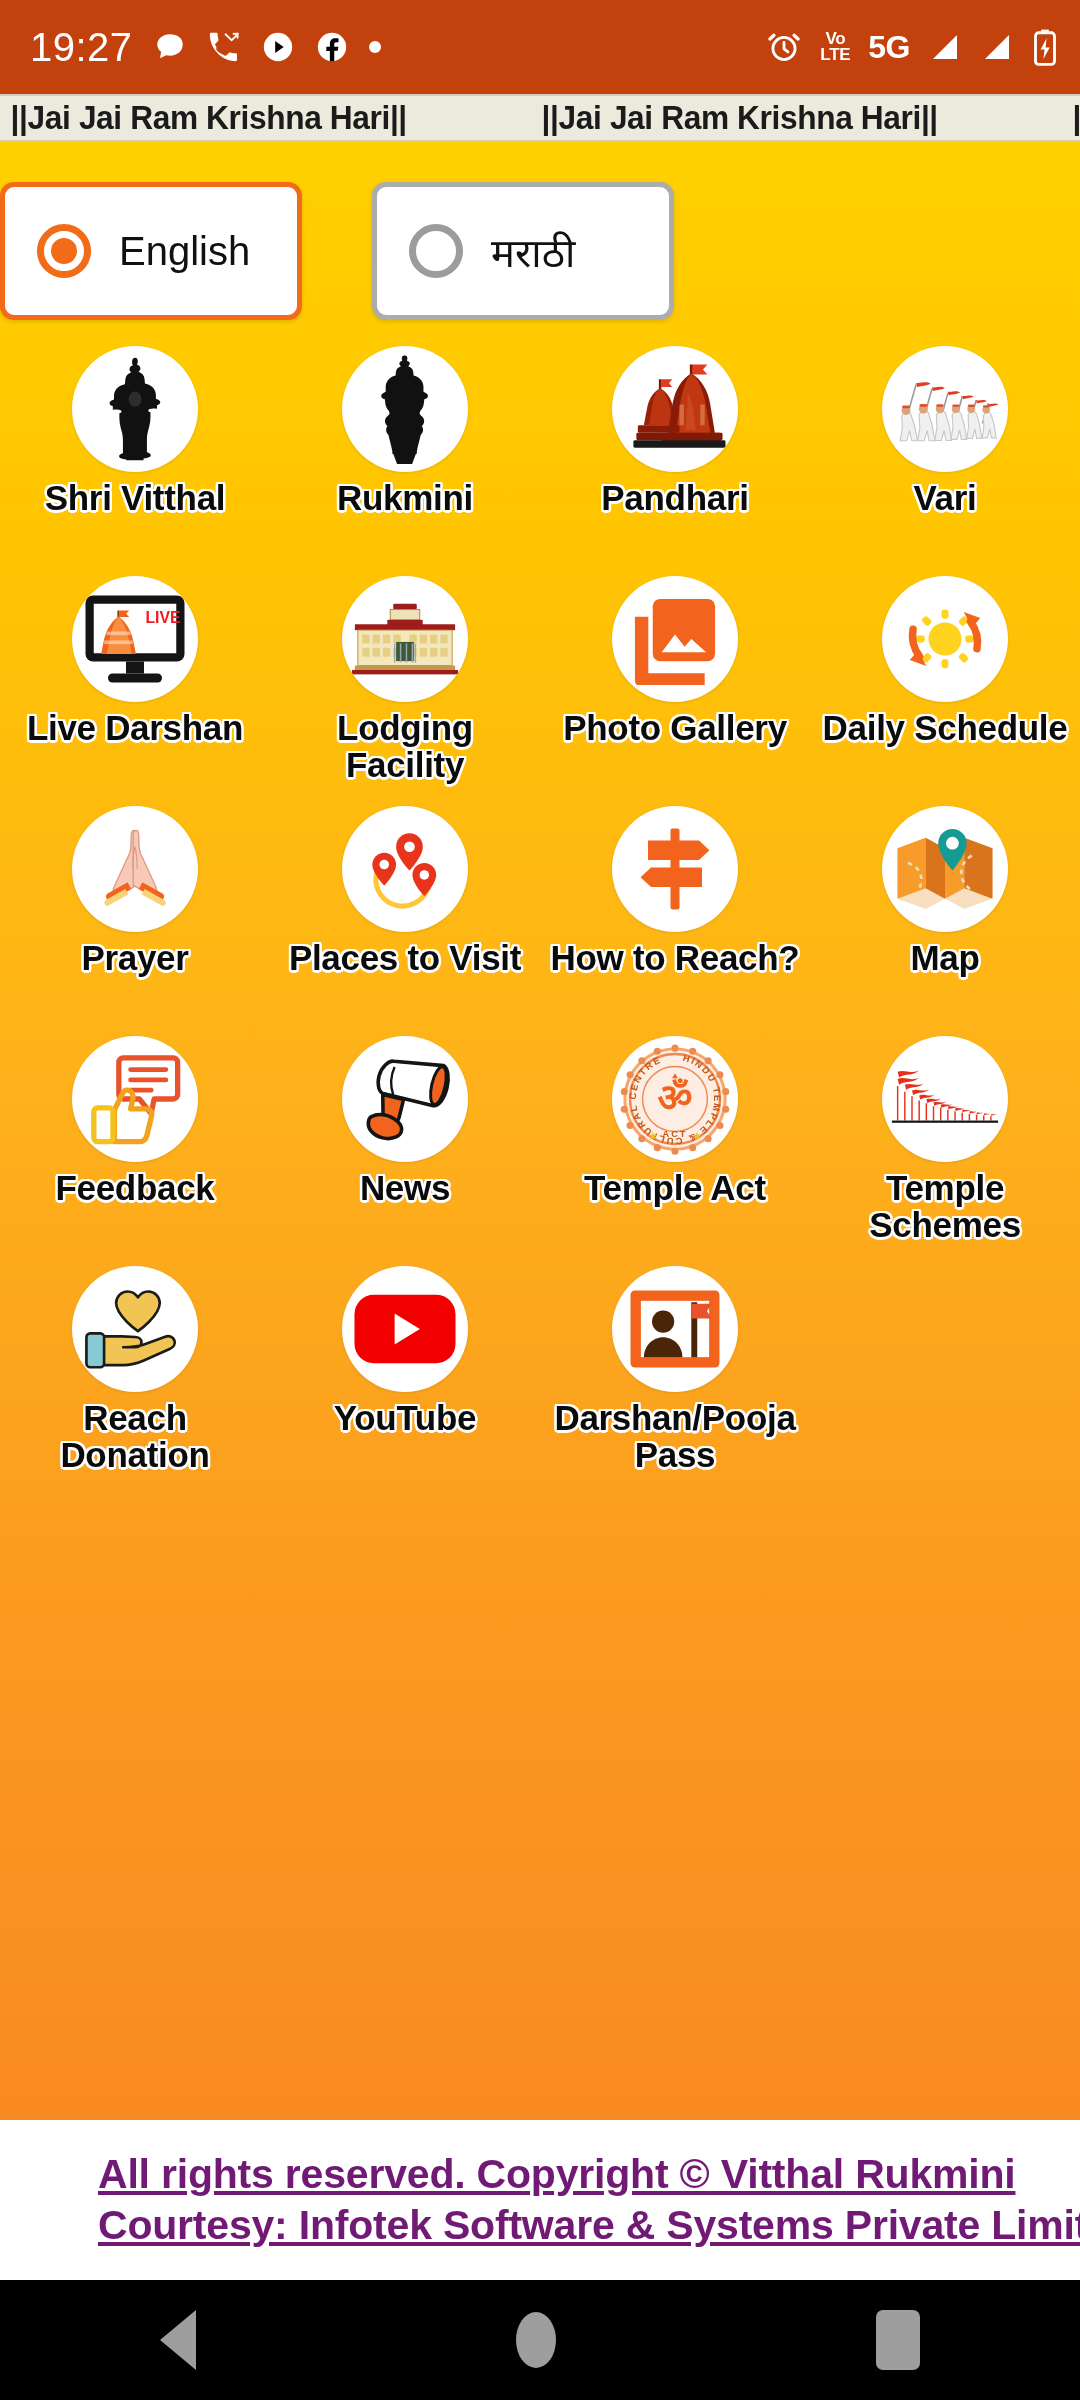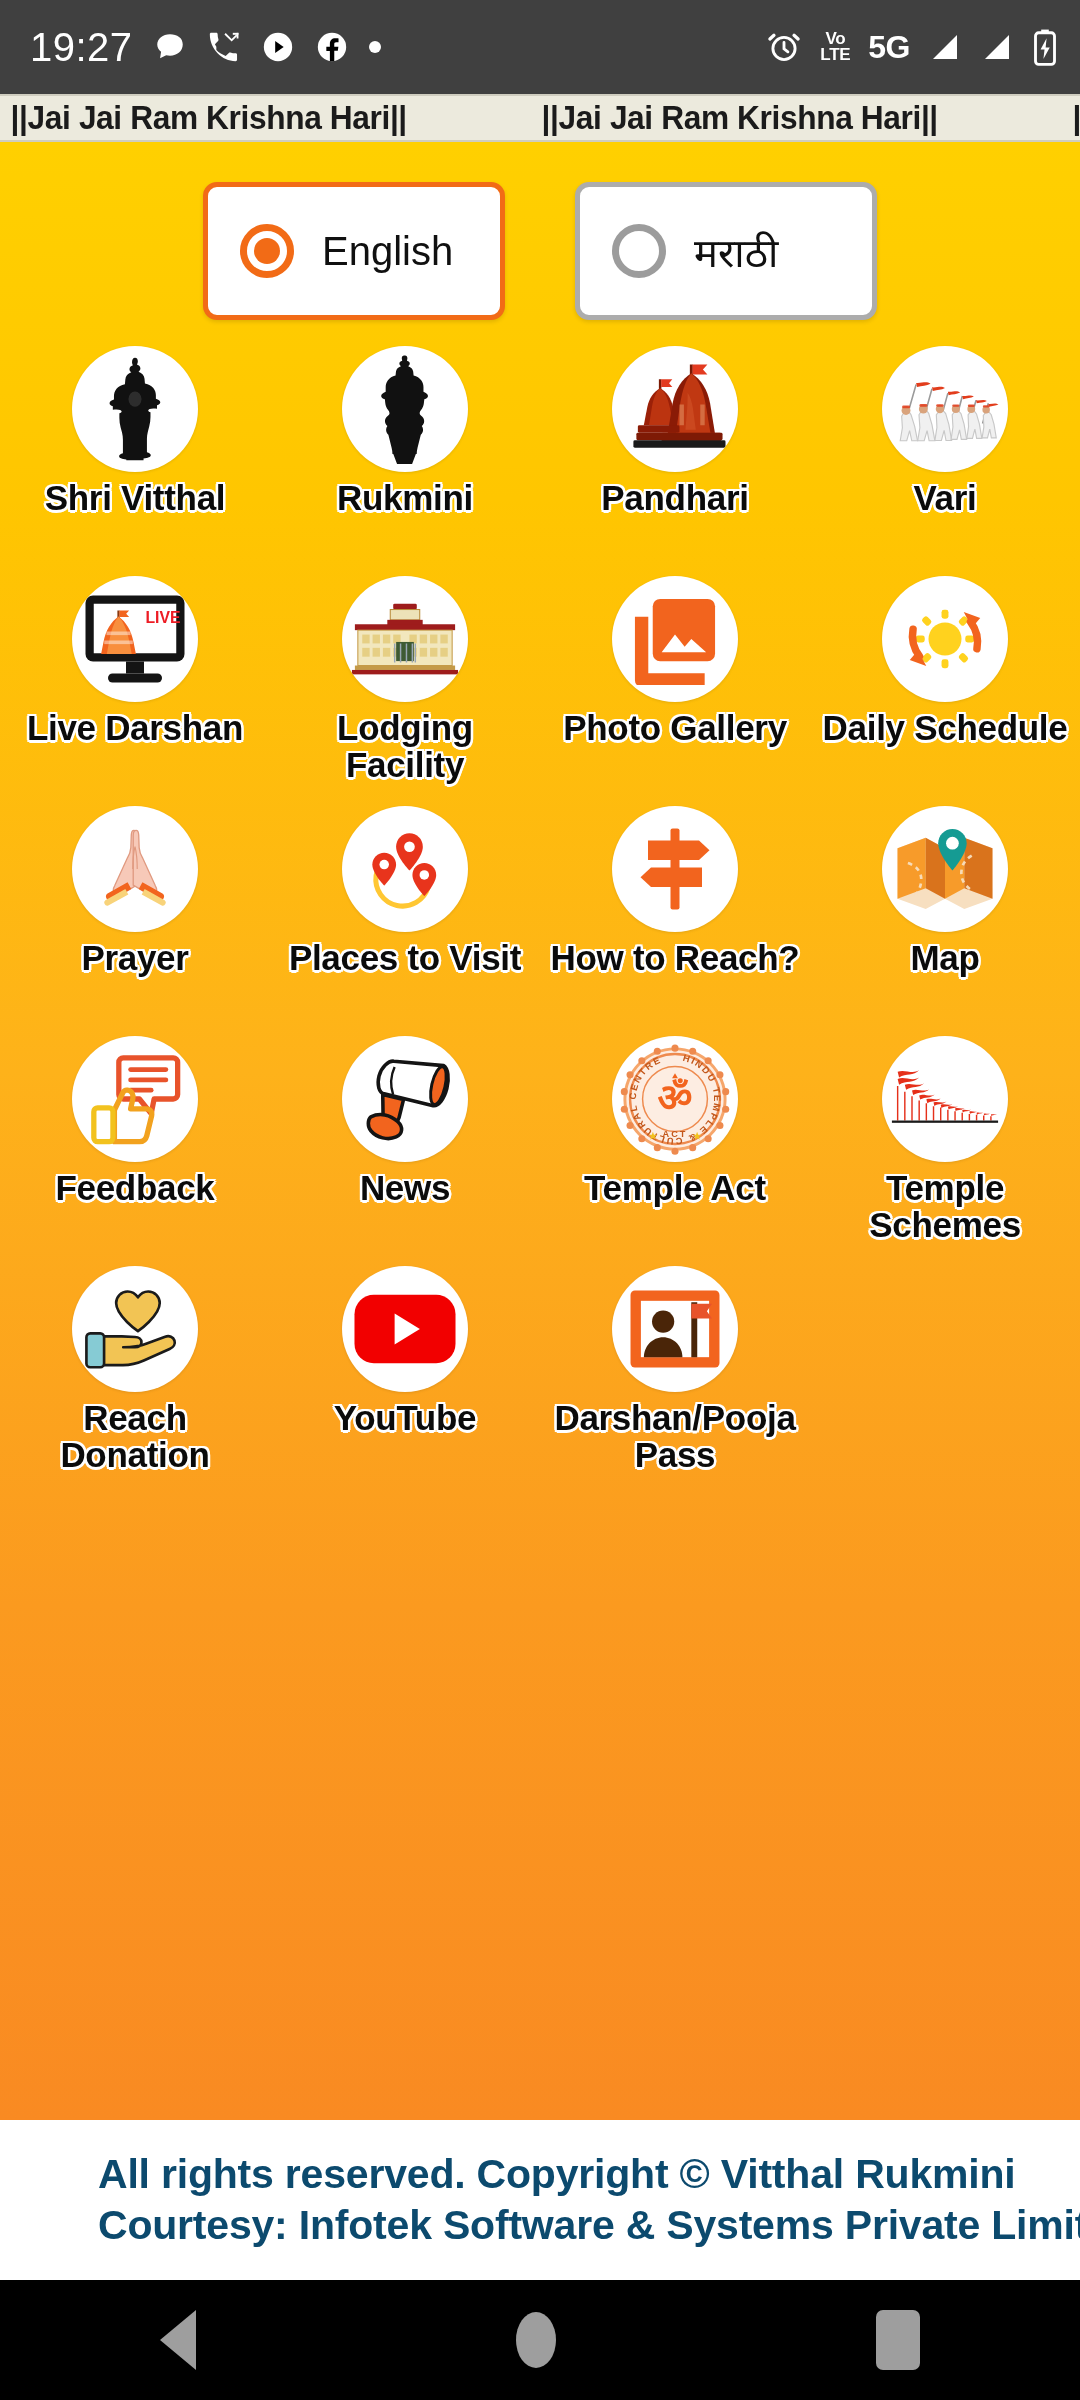--- a/index.html
+++ b/index.html
@@ -7,21 +7,21 @@
     width:1080px; height:2400px;
     background:#000;
     font-family:"Liberation Sans", sans-serif;
     overflow:hidden;
   }
   #screen { position:relative; width:1080px; height:2400px; overflow:hidden; }
 
   
   .statusbar{
     position:absolute; top:0; left:0; width:1080px; height:94px;
-    background:#404040; color:#fff;
+    background:#c2410c; color:#fff;
     display:flex; align-items:center; justify-content:space-between;
     padding:0 22px 0 30px;
   }
   .sb-left{ display:flex; align-items:center; gap:20px; }
   .sb-clock{ font-size:40px; font-weight:400; letter-spacing:.5px; line-height:1; }
   .sb-right{ display:flex; align-items:center; gap:18px; }
   .sb-ico{ display:flex; align-items:center; justify-content:center; }
   .volte{ display:flex; flex-direction:column; align-items:center; line-height:.95; }
   .volte b{ font-size:17px; font-weight:700; letter-spacing:-.3px;}
   .fiveg{ font-size:32px; font-weight:700; letter-spacing:-.5px; }
@@ -44,21 +44,21 @@
 
   
   .content{
     position:absolute; top:142px; left:0; width:1080px; height:1978px;
     background:linear-gradient(180deg,#FFD000 0%,#FFC600 18%,#FEB21A 47%,#FB9A1F 74%,#F98A22 100%);
   }
 
   
   .lang-row{
     position:absolute; top:40px; left:0; width:1080px;
-    display:flex; justify-content:center; gap:22px;
+    display:flex; justify-content:flex-start; gap:22px;
   }
   .lang-pill{
     width:302px; height:138px; background:#fff; border-radius:14px;
     display:flex; align-items:center; gap:28px; padding-left:32px;
     box-shadow:0 2px 4px rgba(0,0,0,.12);
   }
   .lang-pill.sel{ border:5px solid #F26B16; }
   .lang-pill.unsel{ border:5px solid #ACACAC;margin-left:48px; }
   .radio{ width:54px; height:54px; border-radius:50%; flex:none;
           display:flex; align-items:center; justify-content:center; }
@@ -95,22 +95,22 @@
   }
 
   
   .footer{
     position:absolute; top:2120px; left:0; width:1080px; height:160px;
     background:#fff; overflow:hidden;
     display:flex; flex-direction:column; justify-content:center;
     padding-left:98px;
   }
   .footer div{
-    font-size:41px; font-weight:700; color:#0c4a6e;
-    white-space:nowrap; line-height:1.24; letter-spacing:-.2px;
+    font-size:41px; font-weight:700; color:#701a75;
+    white-space:nowrap; line-height:1.24; letter-spacing:-.2px;text-decoration:underline;
   }
 
   
   .navbar{
     position:absolute; top:2280px; left:0; width:1080px; height:120px;
     background:#000; display:flex; align-items:center; justify-content:space-around;
   }
   .nav-back{
     width:0;height:0;border-top:30px solid transparent;border-bottom:30px solid transparent;
     border-right:36px solid #9e9e9e;

